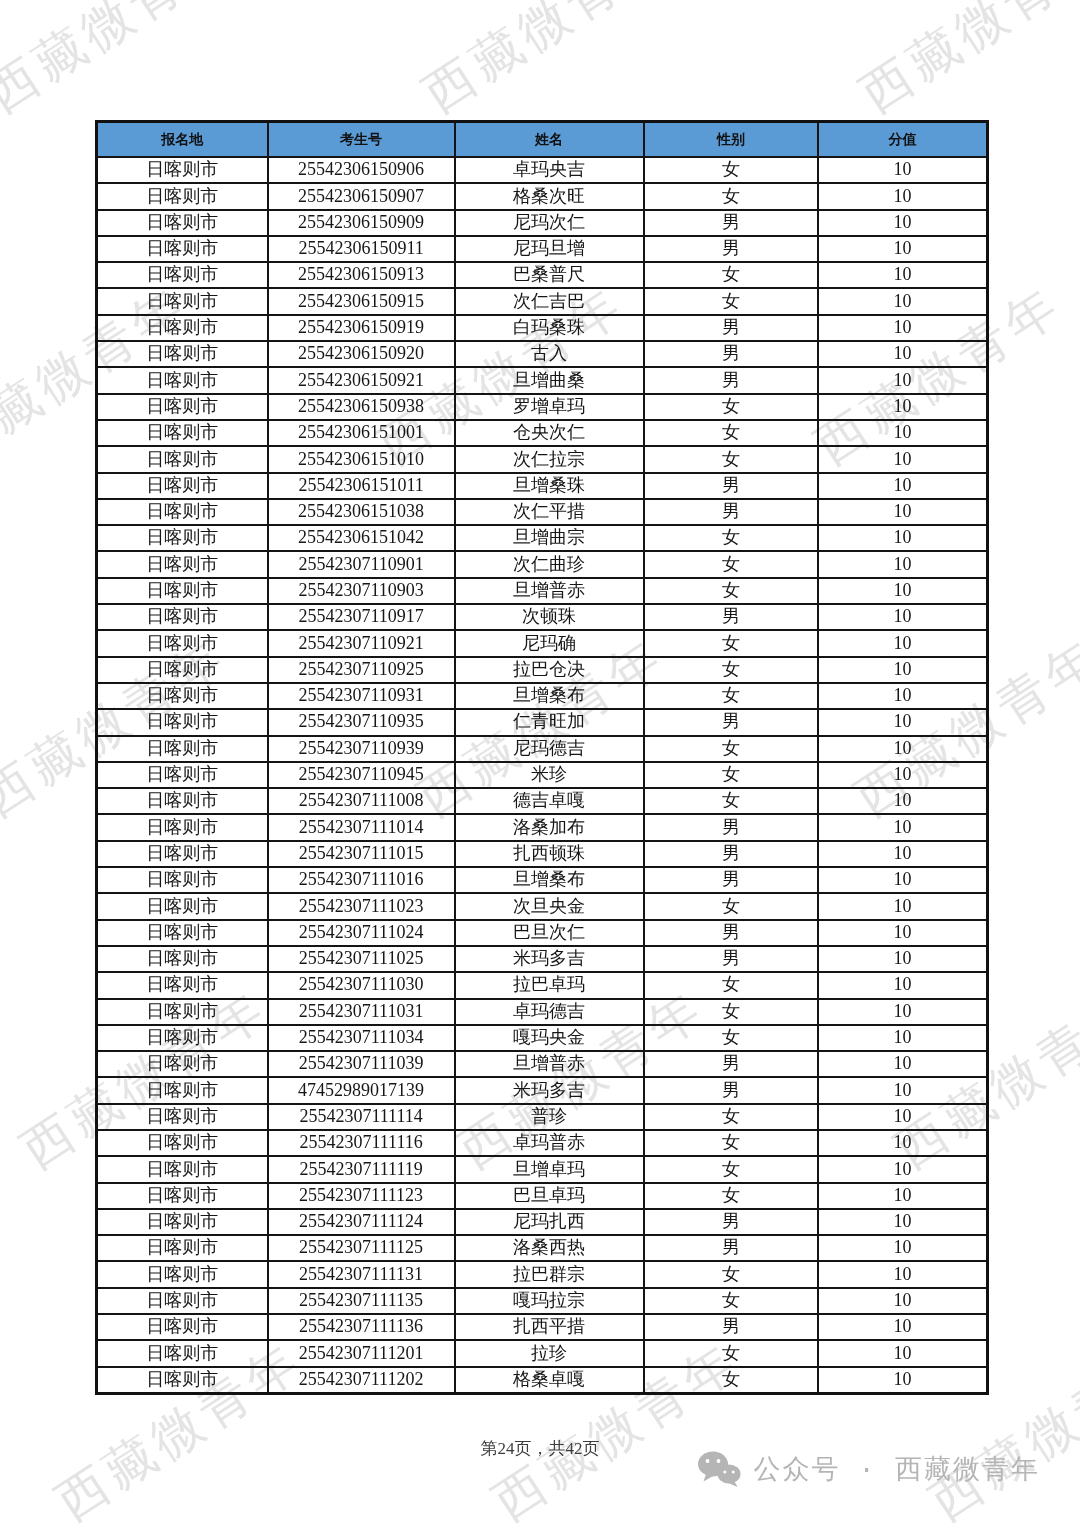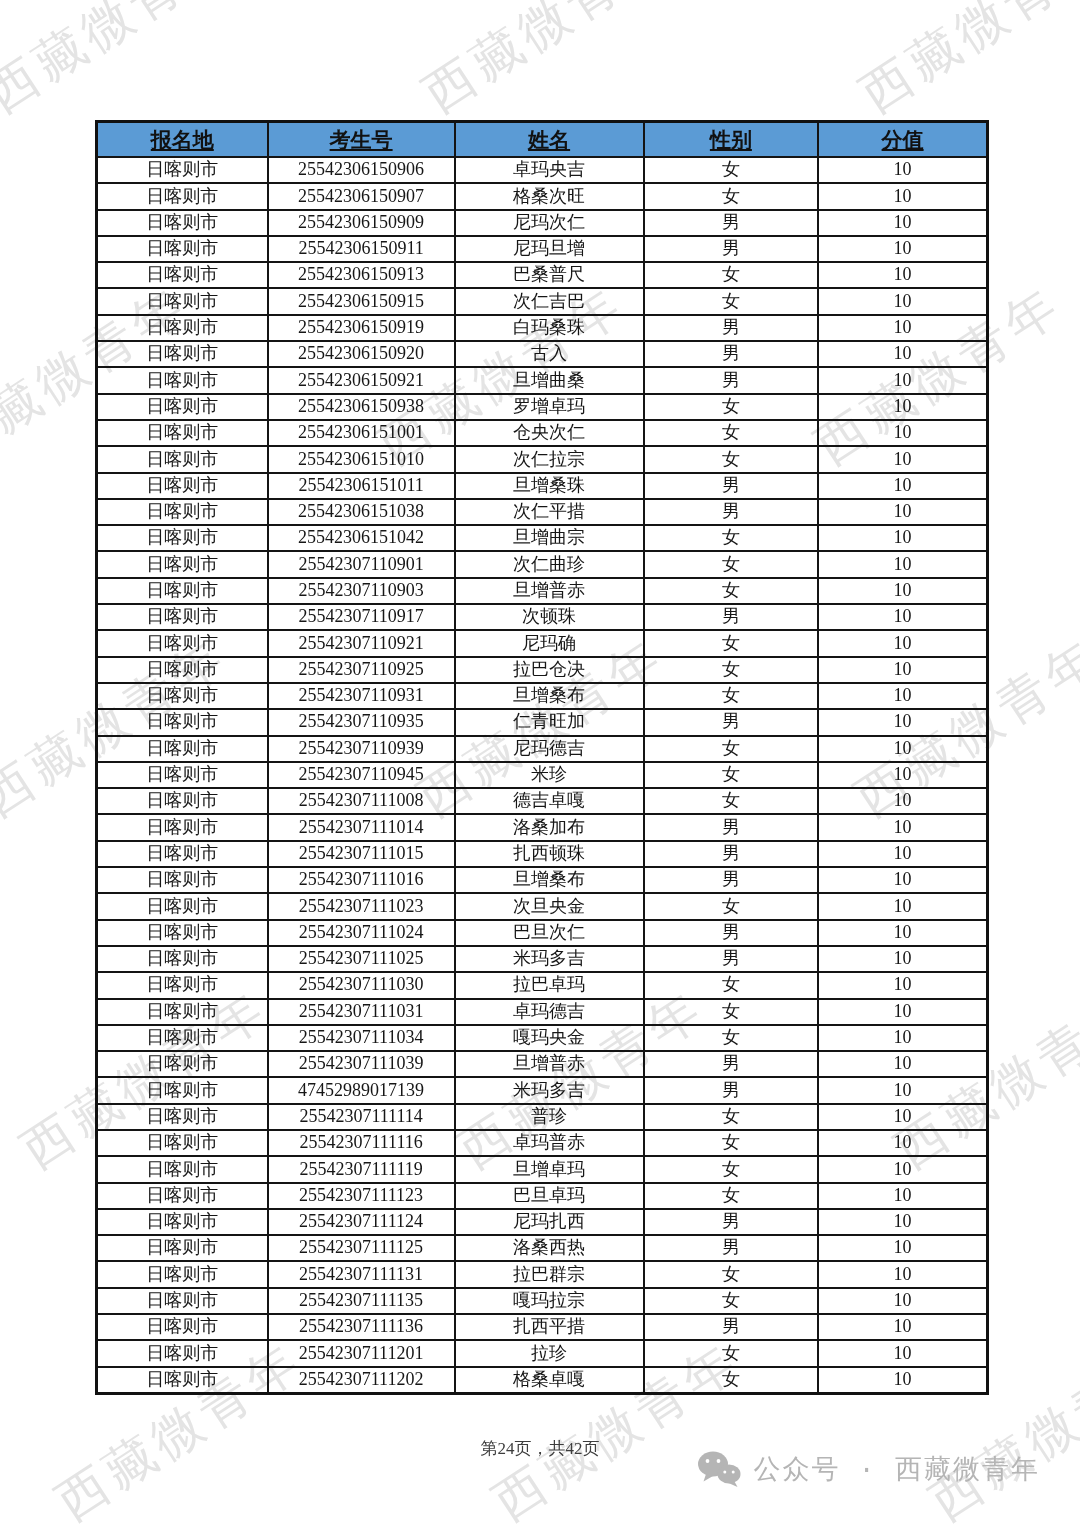--- a/index.html
+++ b/index.html
@@ -41,26 +41,25 @@
   table.examinee{
     width:100%;
     border-collapse:collapse;
     table-layout:fixed;
     background:transparent;
   }
   table.examinee th{
     background:#5B9BD5;
     border:2px solid #141414;
     height:33px;
-    font-size:21px;
+    font-size:14px;
     font-weight:bold;
     color:#111;
     text-align:center;
     padding:0;
-    text-decoration:underline;
   }
   table.examinee td{
     border:2px solid #141414;
     height:24.3px;
     font-size:18px;
     color:#161616;
     text-align:center;
     padding:0;
     line-height:1.1;
     background:transparent;

